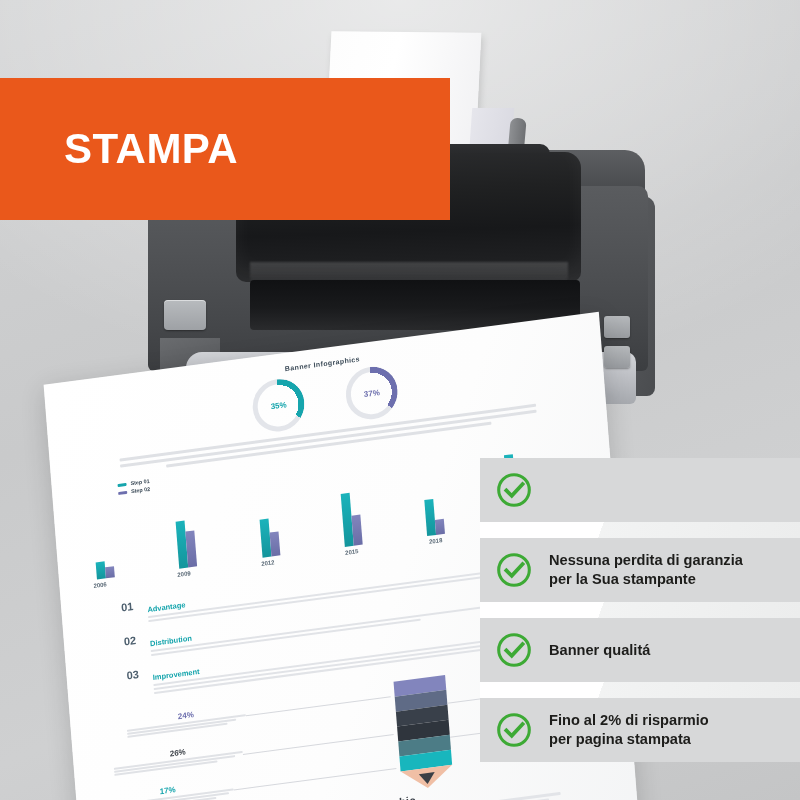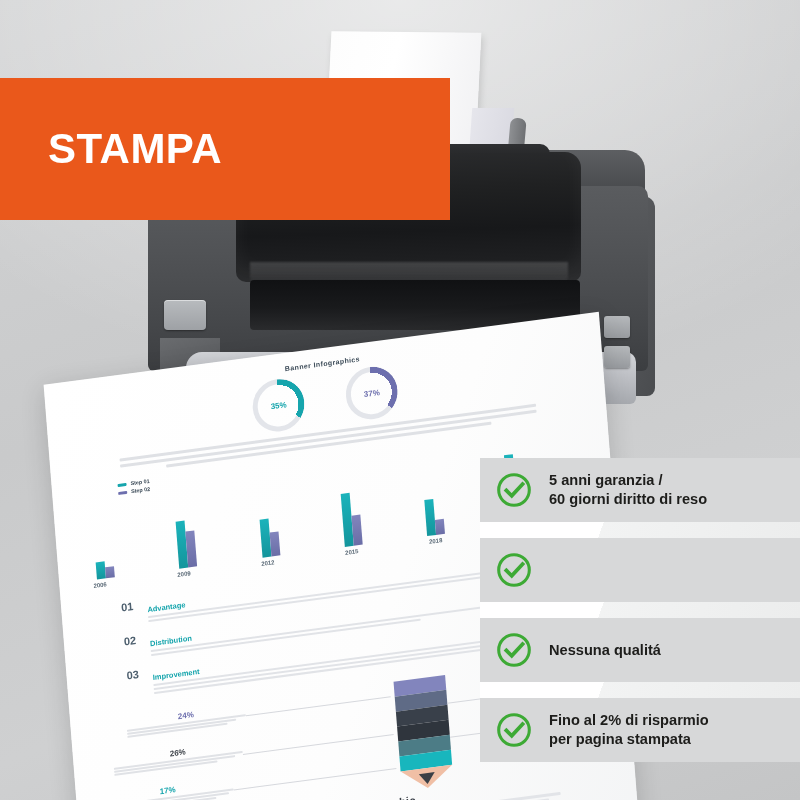--- a/index.html
+++ b/index.html
@@ -210,21 +210,21 @@
   .biz-sub .l{height:2.4px;background:#e2e4e8;border-radius:1px;margin-bottom:2.2px;}
 
   
   .banner{
     position:absolute;left:-10px;top:78px;width:460px;height:142px;
     background:#ea581b;
     display:flex;flex-direction:column;justify-content:center;
     padding-left:58px;box-sizing:border-box;
   }
   .banner h1{
-    margin:0;color:#ffffff;font-weight:bold;
+    margin:16px;color:#ffffff;font-weight:bold;
     font-size:42px;line-height:1.14;letter-spacing:.5px;
   }
 
   
   .features{position:absolute;left:480px;top:458px;width:320px;}
   .feature{
     position:absolute;left:0;width:320px;height:64px;
     background:#d7d8d9;
     display:flex;align-items:center;
     box-sizing:border-box;padding-left:16px;
@@ -420,41 +420,41 @@
     <div class="fgap g2"></div>
     <div class="fgap g3"></div>
 
     <div class="feature f1">
       <span class="check">
         <svg viewBox="0 0 40 40" width="36" height="36">
           <circle cx="20" cy="20" r="17" fill="none" stroke="#3daa35" stroke-width="3.4"></circle>
           <path d="M11.5 20.5 l6 6 l12 -13" fill="none" stroke="#3daa35" stroke-width="4.2" stroke-linecap="square" stroke-linejoin="miter"></path>
         </svg>
       </span>
-      <span class="ftext">5 anni garanzia /
-60 giorni diritto di reso</span>
     </div>
 
     <div class="feature f2">
       <span class="check">
         <svg viewBox="0 0 40 40" width="36" height="36">
           <circle cx="20" cy="20" r="17" fill="none" stroke="#3daa35" stroke-width="3.4"></circle>
           <path d="M11.5 20.5 l6 6 l12 -13" fill="none" stroke="#3daa35" stroke-width="4.2" stroke-linecap="square" stroke-linejoin="miter"></path>
         </svg>
       </span>
+      <span class="ftext">Nessuna perdita di garanzia
+per la Sua stampante</span>
     </div>
 
     <div class="feature f3">
       <span class="check">
         <svg viewBox="0 0 40 40" width="36" height="36">
           <circle cx="20" cy="20" r="17" fill="none" stroke="#3daa35" stroke-width="3.4"></circle>
           <path d="M11.5 20.5 l6 6 l12 -13" fill="none" stroke="#3daa35" stroke-width="4.2" stroke-linecap="square" stroke-linejoin="miter"></path>
         </svg>
       </span>
-      <span class="ftext">Nessuna qualitá</span>
+      <span class="ftext">Banner qualitá</span>
     </div>
 
     <div class="feature f4">
       <span class="check">
         <svg viewBox="0 0 40 40" width="36" height="36">
           <circle cx="20" cy="20" r="17" fill="none" stroke="#3daa35" stroke-width="3.4"></circle>
           <path d="M11.5 20.5 l6 6 l12 -13" fill="none" stroke="#3daa35" stroke-width="4.2" stroke-linecap="square" stroke-linejoin="miter"></path>
         </svg>
       </span>
       <span class="ftext">Fino al 2% di risparmio

